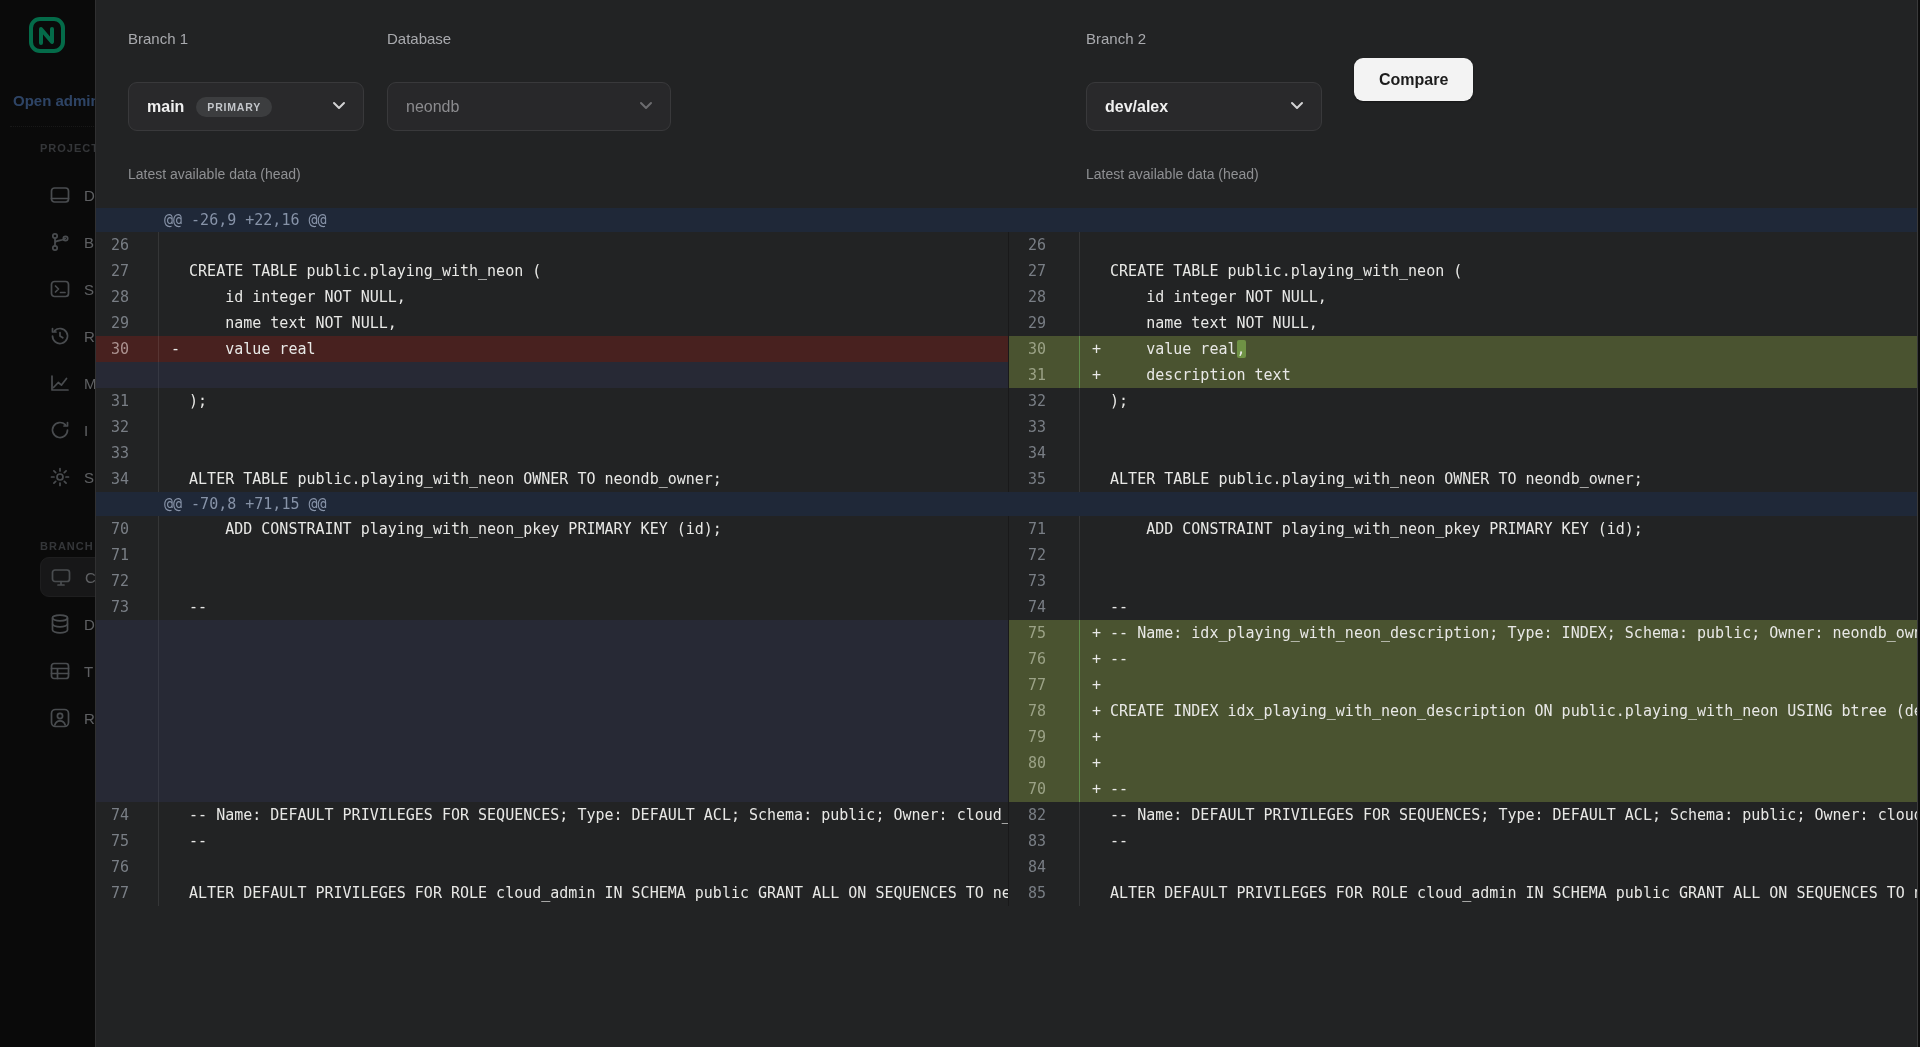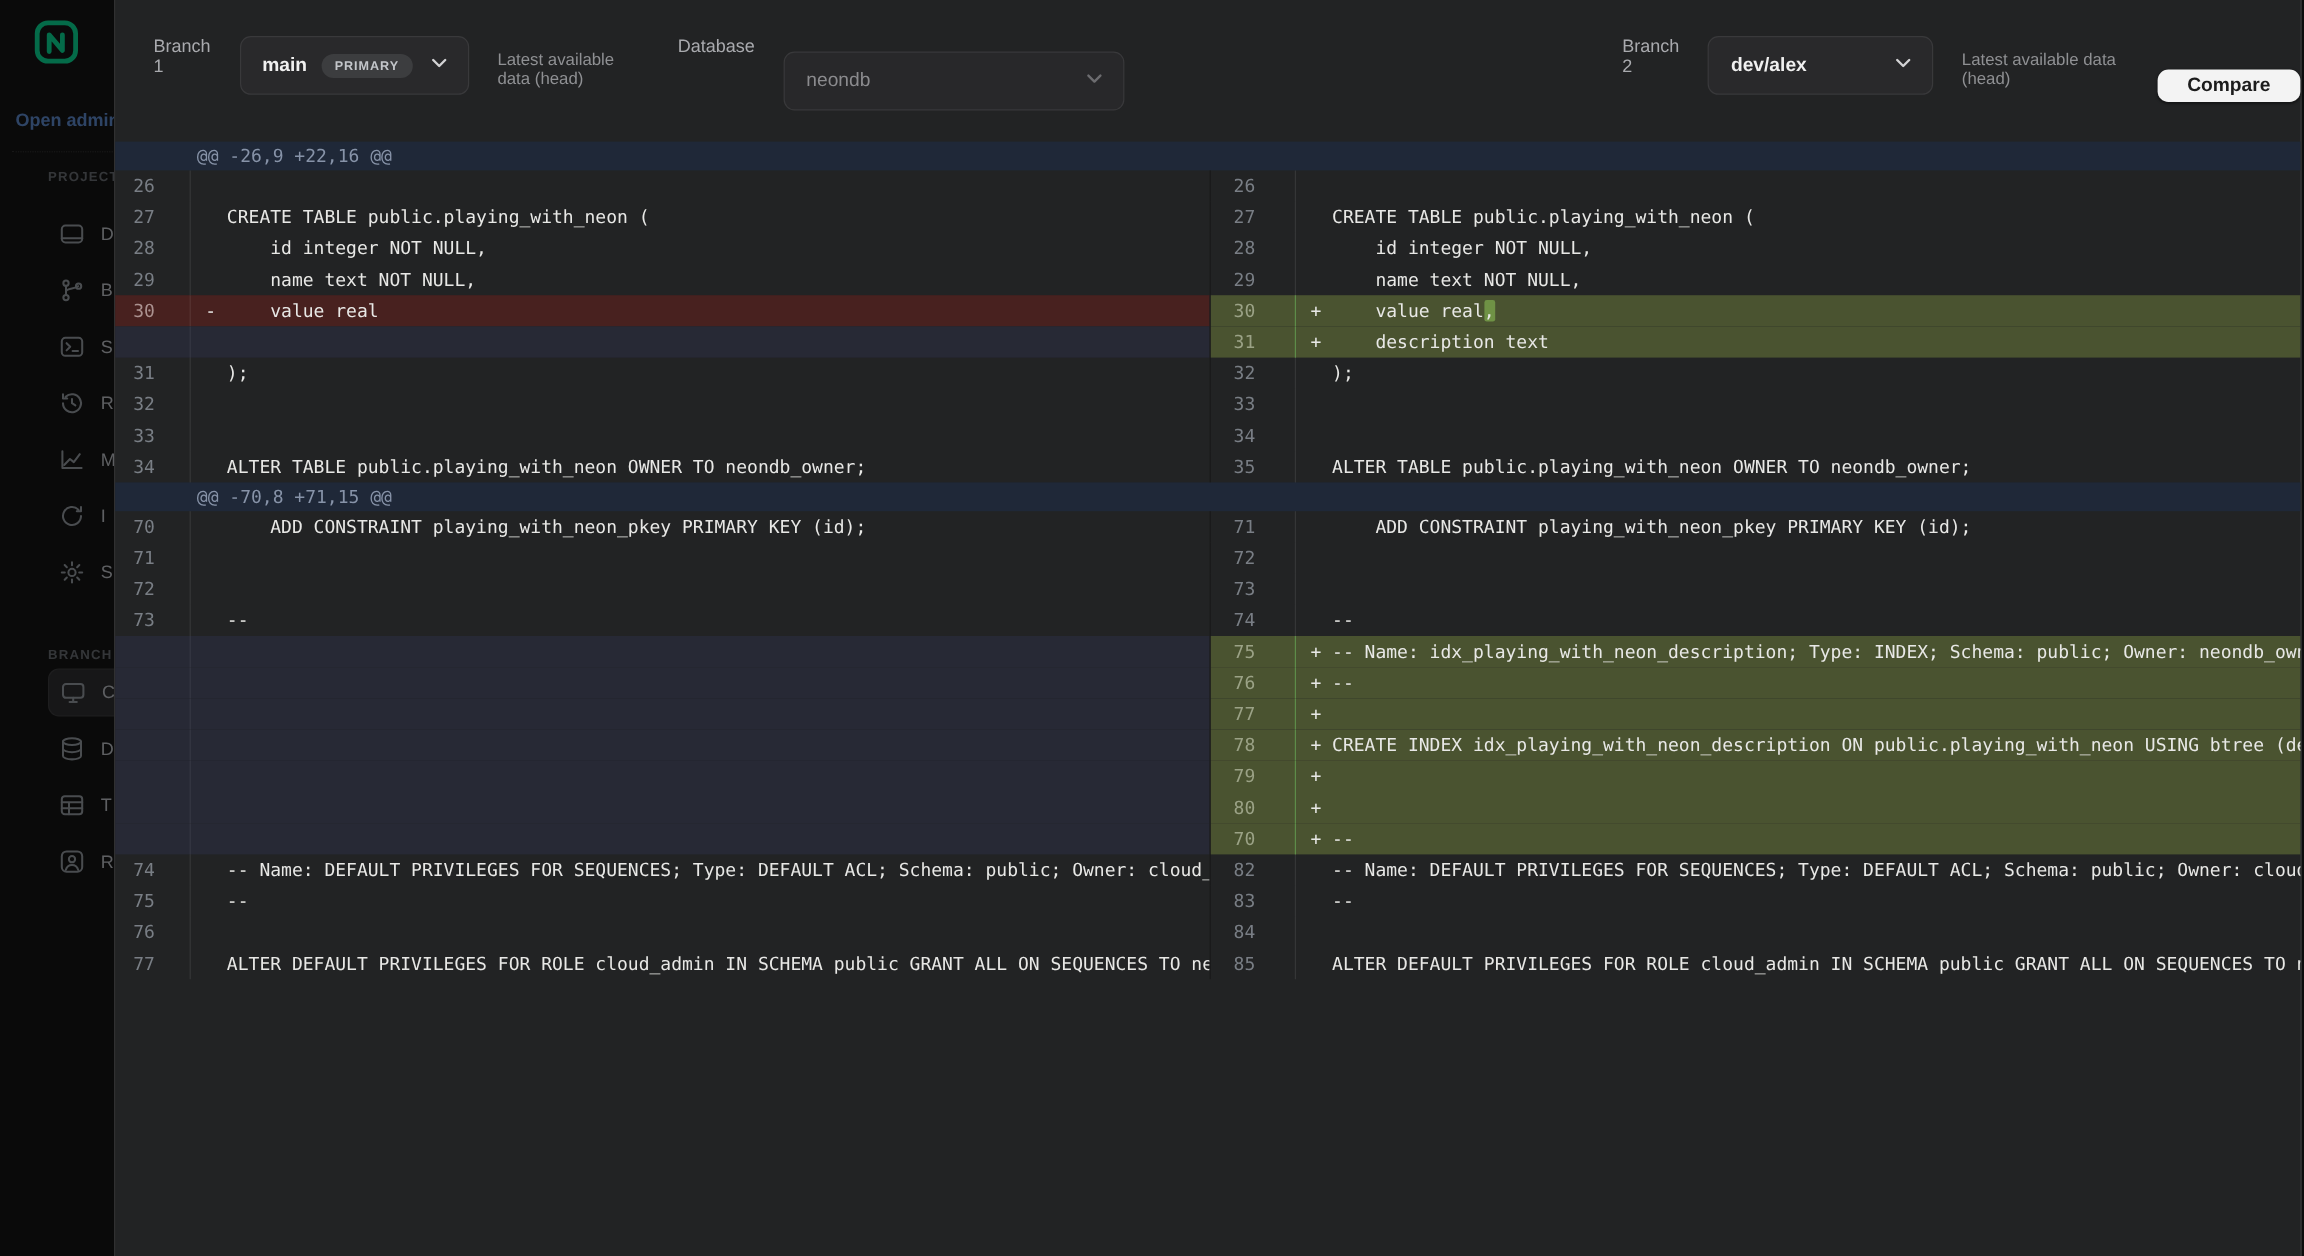--- a/index.html
+++ b/index.html
@@ -32,36 +32,36 @@
            background:#222324; border-left:1px solid #303031; border-right:1px solid #3a3a3b; }
   .modal-header { position:relative; height:106px; border-bottom:1px solid #323233; }
   .modal-title { position:absolute; left:32px; top:32px; color:#f2f2f2;
                  font-size:21px; font-weight:700; letter-spacing:.2px; }
   .close-btn { position:absolute; right:30px; top:34px; width:45px; height:45px;
                border:1px solid #434345; border-radius:11px; background:transparent;
                color:#e8e8e8; font-size:22px; line-height:43px; text-align:center; cursor:pointer; }
 
   
   .controls { display:flex; align-items:flex-start; padding:30px 0 0 32px; }
-  .field { display:flex; flex-direction:row;gap:24px; }
+  .field { display:flex; flex-direction:column;gap:24px; }
   .field-label { color:#a9aaae; font-size:15px; margin-bottom:11px; }
   .select { height:49px; background:#29292b; border:1px solid #39393b; border-radius:9px;
             display:flex; align-items:center; padding:0 16px 0 18px; cursor:pointer; }
   .select .val { color:#f0f0f0; font-size:16px; font-weight:600; }
   .select.disabled { background:#28282a; }
   .select.disabled .val { color:#8b8b8e; font-weight:400; }
   .badge { margin-left:12px; background:#3c3d3f; color:#c3c6ca; font-size:10.5px;
            font-weight:700; letter-spacing:.8px; padding:4px 11px; border-radius:11px; }
   .chev { margin-left:auto; padding-left:14px; color:#d2d2d4; }
   .select.disabled .chev { color:#6c6c6f; }
   .helper { color:#8f9093; font-size:14px; margin-top:11px; }
   .f-b1 .select { width:236px; }
-  .f-db { margin-left:23px; } .f-db .select { width:284px;margin-top:13px; }
+  .f-db { margin-left:23px; } .f-db .select { width:284px; }
   .f-b2 { margin-left:415px; } .f-b2 .select { width:236px;text-align:center; }
-  .compare-btn { margin-left:32px; margin-top:28px; height:27px; padding:0 25px;
+  .compare-btn { margin-left:32px; margin-top:28px; height:43px; padding:0 25px;
                  background:#f3f3f3; color:#1c1c1c; border:none; border-radius:9px;
                  font-size:16px; font-weight:700; cursor:pointer;
                  box-shadow:0 1px 2px rgba(0,0,0,.4); font-family:"Liberation Sans",sans-serif; }
 
   
   .diff { margin-top:26px; font-family:"DejaVu Sans Mono", monospace; font-size:15px; }
   .drow { display:flex; height:26px; }
   .drow.hunk { height:24px; background:#1f2838; }
   .hunktext { color:#8793a8; line-height:24px; padding-left:68px; white-space:pre; }
   .pane-l { width:912px; flex:none; display:flex; min-width:0; }

